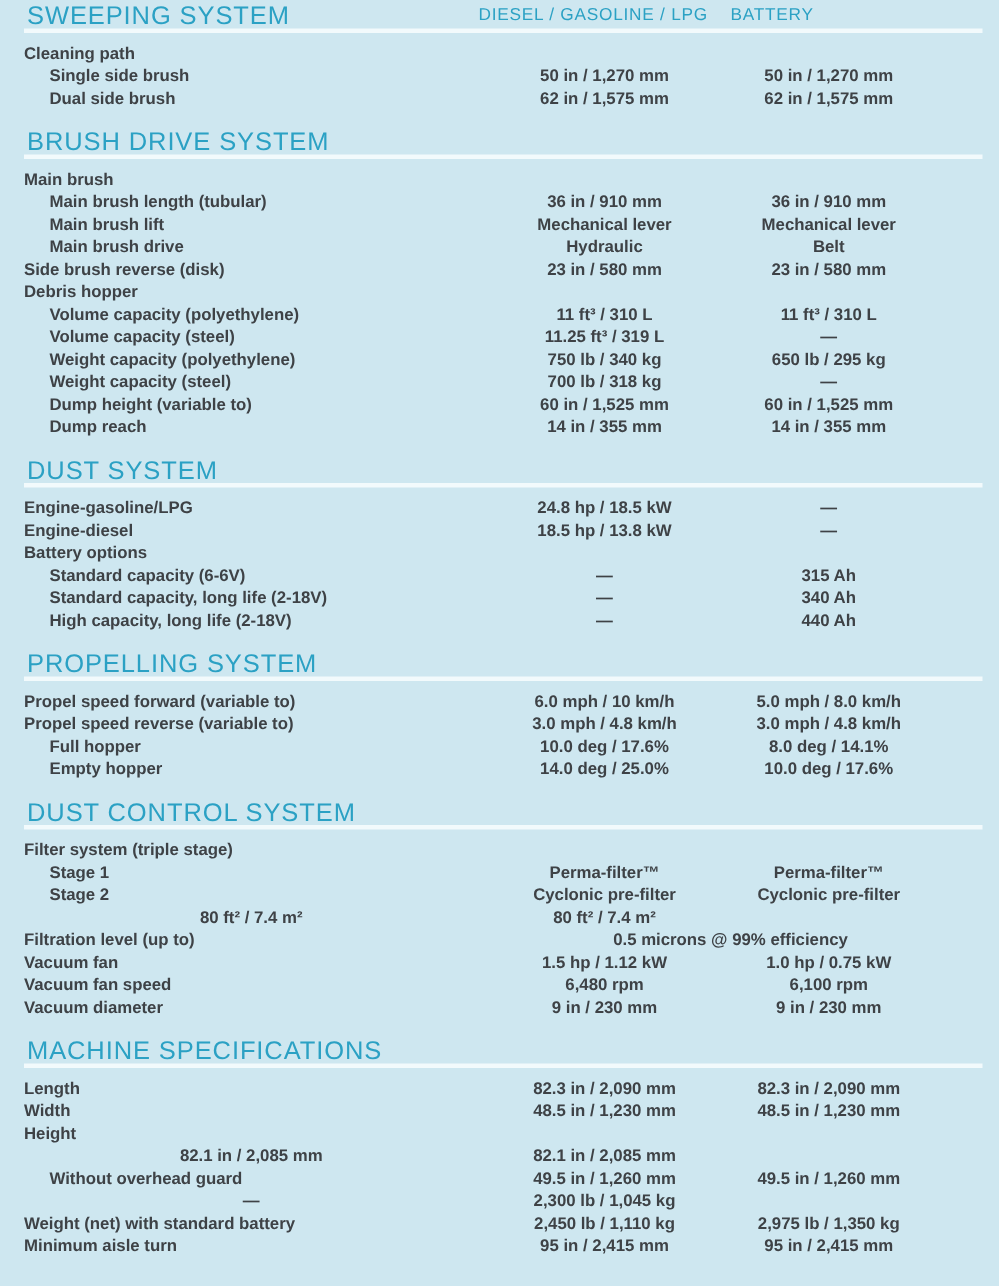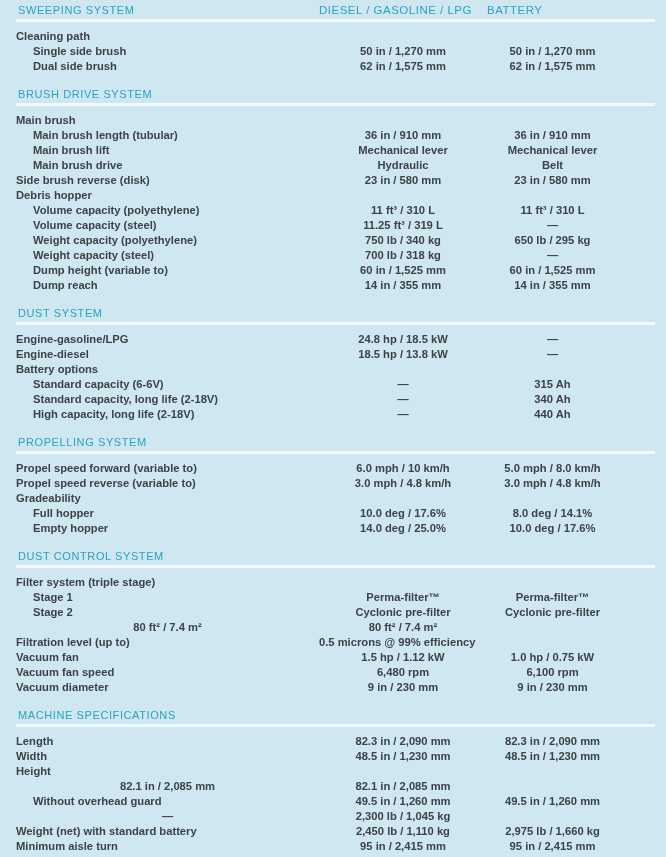--- a/index.html
+++ b/index.html
@@ -19,21 +19,21 @@
   .grid {
     display: grid;
     grid-template-columns: 303px 168px 131px 1fr;
     padding-left: 16px;
     padding-right: 11px;
     align-items: baseline;
   }
   .sec-head { align-items: end; }
   .sec-title {
     color: var(--accent, #2ba1c4);
-    font-size: 11px;
+    font-size: 17px;
     line-height: 13px;
     letter-spacing: 0.6px;
     padding-left: 2px;
     white-space: nowrap;
   }
   .col-head {
     color: var(--accent, #2ba1c4);
     font-size: 11.5px;
     line-height: 13px;
     letter-spacing: 0.5px;
@@ -43,21 +43,21 @@
   .rule {
     height: 3px;
     background: var(--rule, #f2fafc);
     margin: 2px 11px 0 16px;
   }
   .rows { padding-top: 7px; font-weight: bold; }
   .row { line-height: 15px; }
   .label { white-space: nowrap; }
   .label.ind1 { padding-left: 17px; }
   .val { text-align: center; white-space: nowrap; }
-  .span-val { grid-column: 2 / -1; white-space: nowrap; }
+  .span-val { grid-column: 2 / -1; text-align: center; white-space: nowrap; }
 </style>
 </head>
 <body>
 
 <div class="page">
   <div class="sec">
     <div class="grid sec-head">
       <div class="sec-title">SWEEPING SYSTEM</div>
       <div class="col-head">DIESEL / GASOLINE / LPG</div>
       <div class="col-head">BATTERY</div>
@@ -249,26 +249,20 @@
 
   </div>
 
   <div class="grid row">
     <div class="label">Propel speed reverse (variable to)</div>
     <div class="val">3.0 mph / 4.8 km/h</div>
     <div class="val">3.0 mph / 4.8 km/h</div>
 
   </div>
 
-  <div class="grid row">
-    <div class="label">Gradeability</div>
-    <div class="val"></div>
-    <div class="val"></div>
-
-  </div>
 
   <div class="grid row">
     <div class="label ind1">Full hopper</div>
     <div class="val">10.0 deg / 17.6%</div>
     <div class="val">8.0 deg / 14.1%</div>
 
   </div>
 
   <div class="grid row">
     <div class="label ind1">Empty hopper</div>
@@ -387,21 +381,21 @@
 
   <div class="grid row">
     <div class="val">—</div>
     <div class="val">2,300 lb / 1,045 kg</div>
 
   </div>
 
   <div class="grid row">
     <div class="label">Weight (net) with standard battery</div>
     <div class="val">2,450 lb / 1,110 kg</div>
-    <div class="val">2,975 lb / 1,660 kg</div>
+    <div class="val">2,975 lb / 1,350 kg</div>
 
   </div>
 
   <div class="grid row">
     <div class="label">Minimum aisle turn</div>
     <div class="val">95 in / 2,415 mm</div>
     <div class="val">95 in / 2,415 mm</div>
 
   </div>
 </div>

